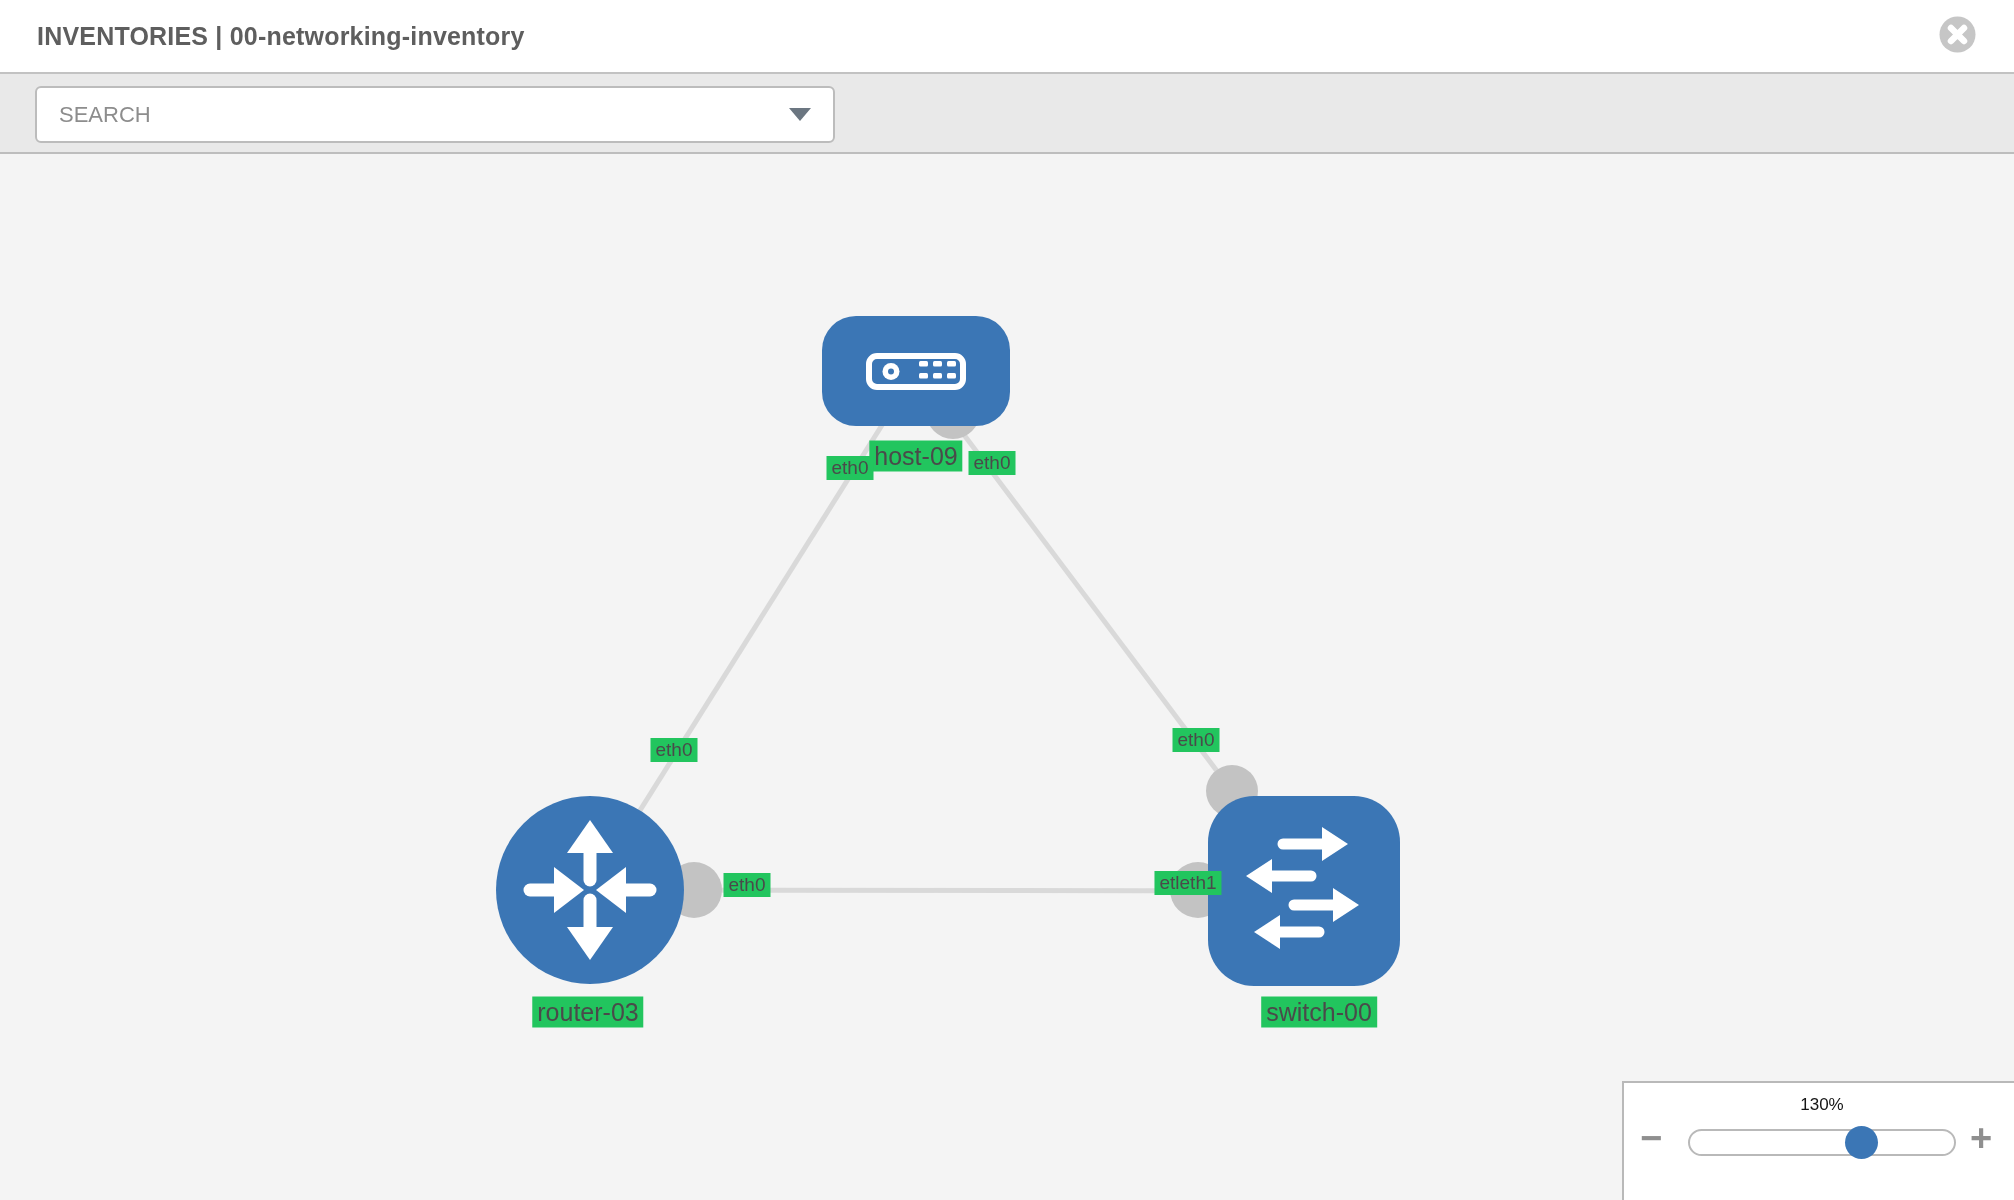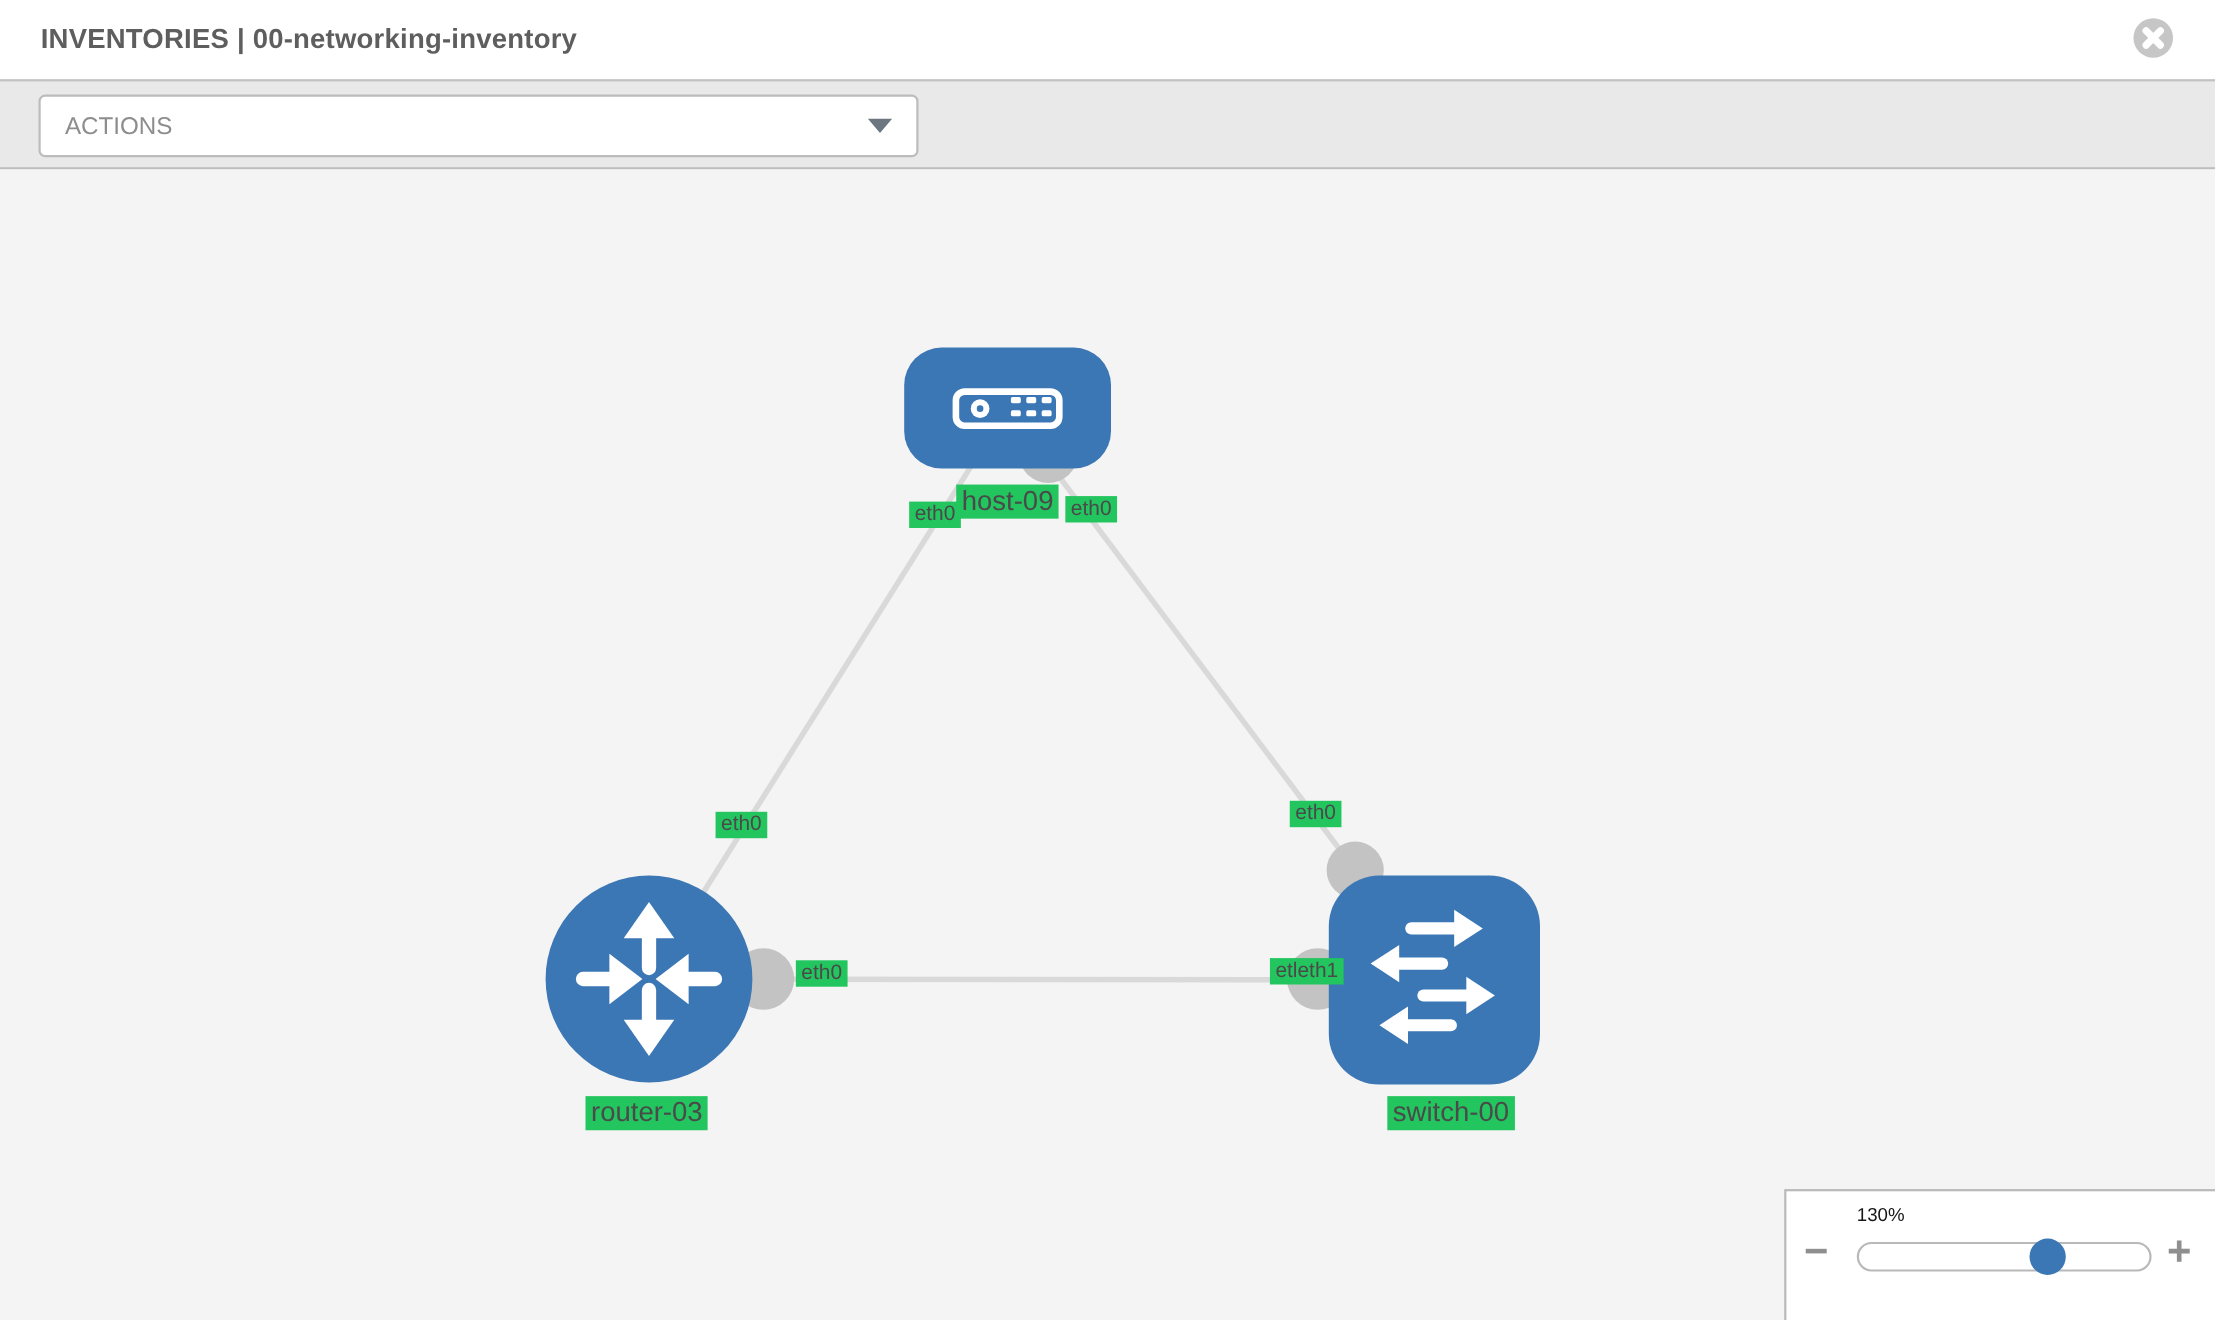--- a/index.html
+++ b/index.html
@@ -25,21 +25,21 @@
   .btn-key{left:1115px;}
   
   .canvas{position:absolute;top:154px;left:0;width:2014px;height:1046px;background:#f4f4f4;overflow:hidden;}
   .canvas svg.topo{position:absolute;top:0;left:0;}
   .chip{position:absolute;transform:translate(-50%,-50%);background:#22c55e;color:#4a4a4a;white-space:nowrap;padding:1px 5px;}
   .node-label{font-size:25px;}
   .if-label{font-size:19px;}
   
   .zoom-panel{position:absolute;left:1622px;top:927px;width:396px;height:123px;background:#fff;
               border:2px solid #b9b9b9;box-sizing:border-box;}
-  .zoom-value{position:absolute;left:64px;top:12px;width:268px;text-align:left;font-size:17px;color:#151515;}
+  .zoom-value{position:absolute;left:64px;top:12px;width:268px;text-align:center;font-size:17px;color:#151515;}
   .zoom-minus,.zoom-plus{position:absolute;top:36px;font-size:38px;font-weight:bold;color:#8f8f8f;line-height:38px;cursor:pointer;}
   .zoom-minus{left:16px;}
   .zoom-plus{left:346px;}
   .zoom-track{position:absolute;left:64px;top:46px;width:268px;height:27px;background:#fff;border:2px solid #b9b9b9;
               border-radius:15px;box-sizing:border-box;cursor:pointer;}
   .zoom-thumb{position:absolute;left:155px;top:-5px;width:33px;height:33px;border-radius:50%;background:#3b76b5;cursor:pointer;}
 </style>
 </head>
 <body>
 
@@ -48,21 +48,21 @@
   <div class="close-btn">
     <svg viewBox="0 0 37 37" width="37" height="37">
       <circle cx="18.5" cy="18.5" r="18" fill="#c6c6c6"></circle>
       <path d="M12 12 L25 25 M25 12 L12 25" stroke="#ffffff" stroke-width="6.5" stroke-linecap="round"></path>
     </svg>
   </div>
 </div>
 
 <div class="toolbar">
   <div class="select sel-actions">
-    <span class="lbl">ACTIONS</span>
+    <span class="lbl">SEARCH</span>
     <span class="caret"></span>
   </div>
 
   <div class="tool-btn btn-wrench">
     <svg viewBox="0 0 512 512" width="40" height="40" fill="#77818a">
       <path d="M507.7 109.2c-2.2-9-13.5-12.1-20.1-5.5l-74.4 74.4-67.9-11.3-11.3-67.9 74.4-74.4c6.6-6.6 3.4-17.9-5.7-20.2-55.2-13.7-115.9.9-159 44-45 45-60.7 107.9-47.5 165.5L16 393.9c-24.7 24.7-24.7 64.9 0 89.6l12.5 12.5c24.7 24.7 64.9 24.7 89.6 0l180.2-180.2c57.6 13.2 120.5-2.5 165.5-47.5 43.1-43.1 57.7-103.8 43.9-159.1z"></path>
     </svg>
   </div>
   <div class="tool-btn btn-key">
     <svg viewBox="0 0 512 512" width="38" height="38" fill="#77818a">

